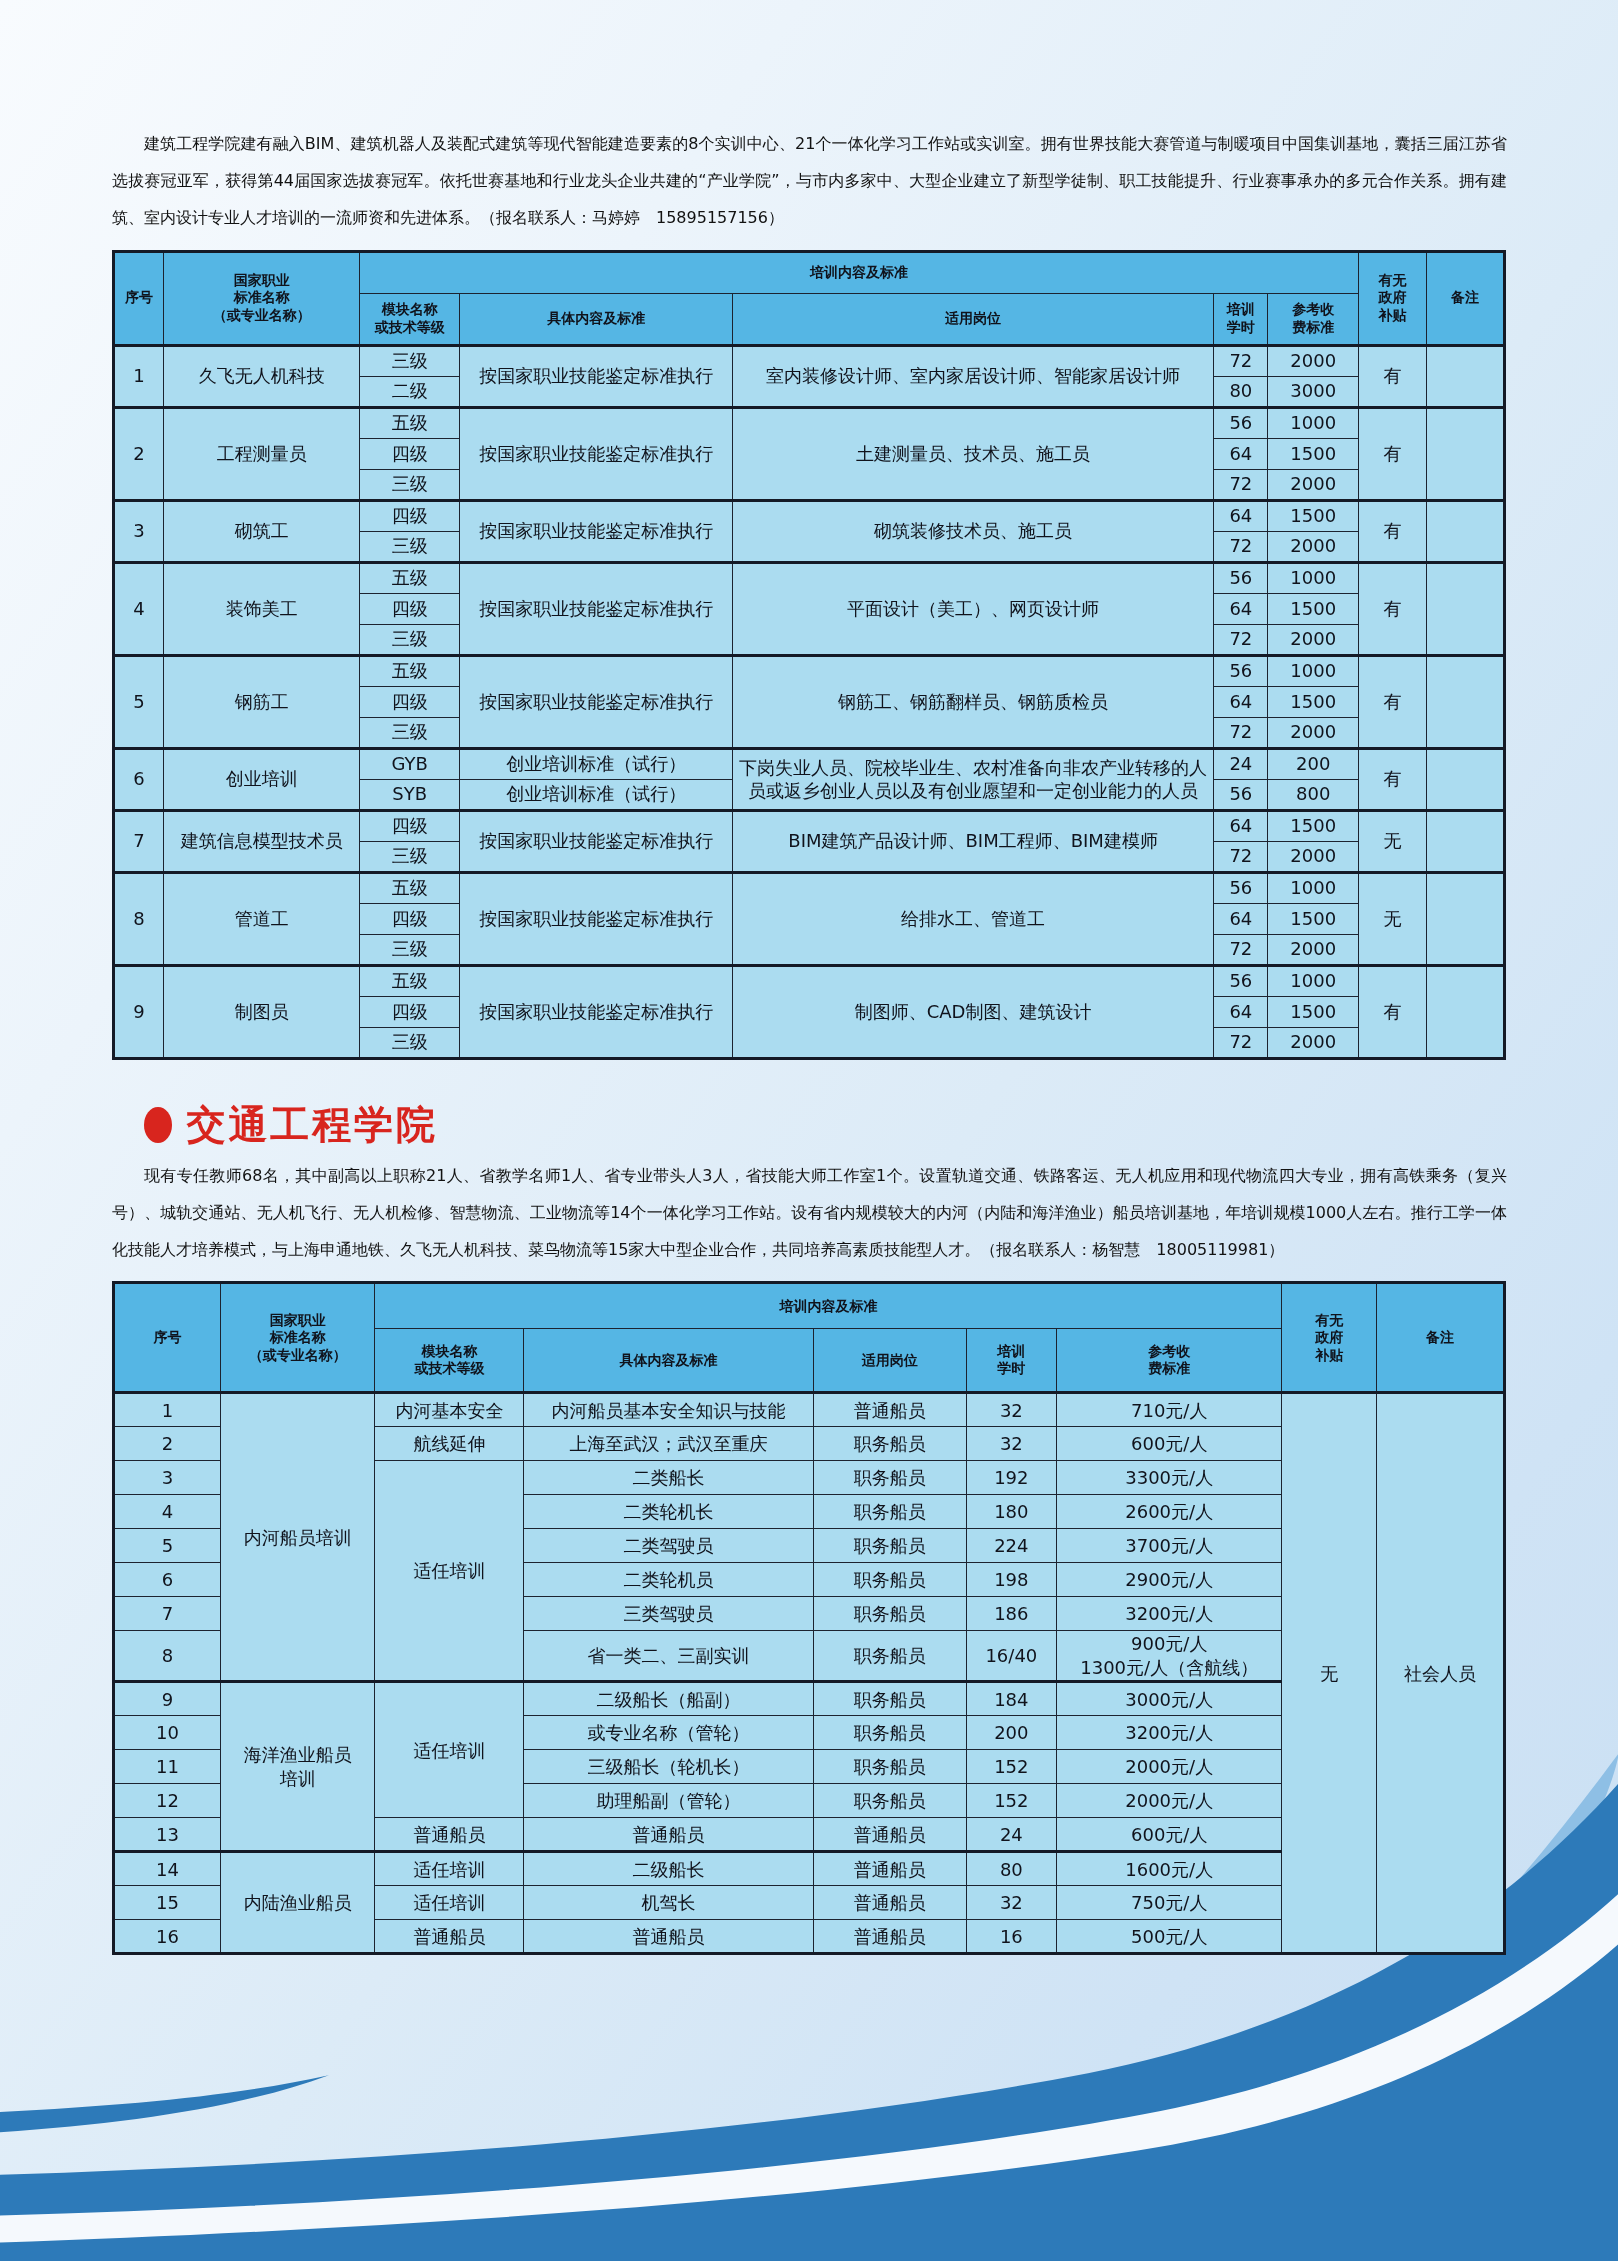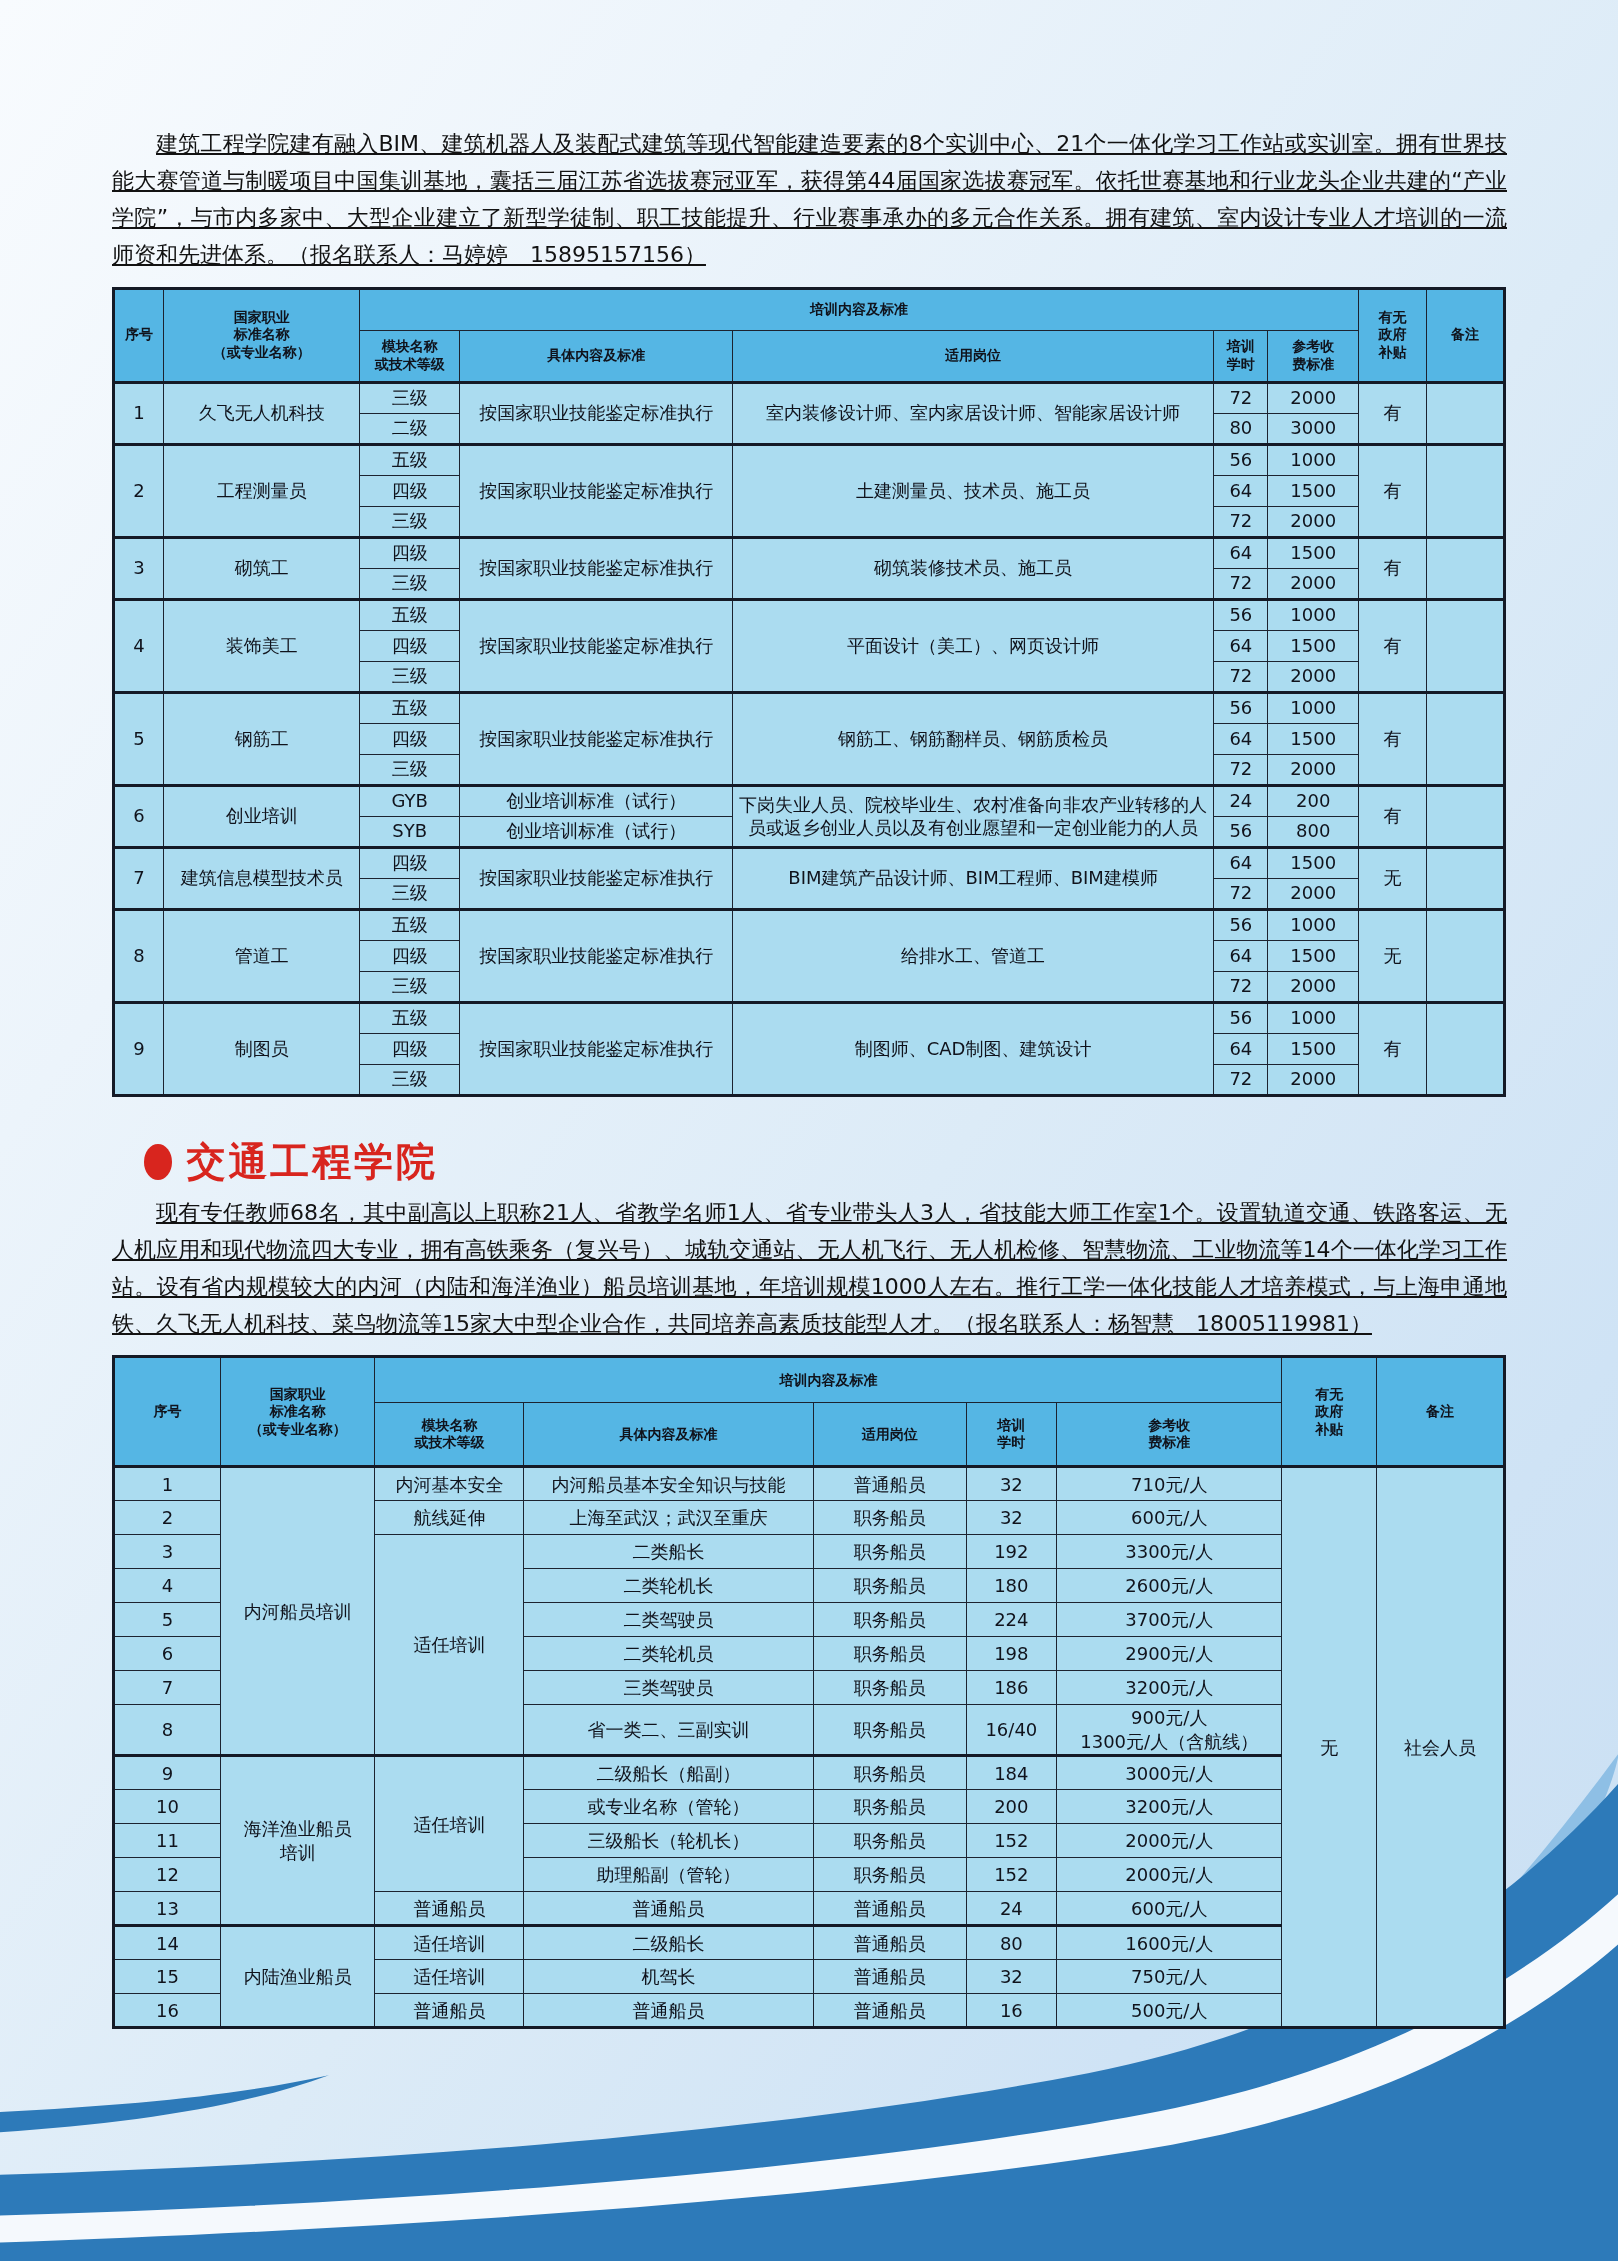--- a/index.html
+++ b/index.html
@@ -6,21 +6,21 @@
   body{font-family:"DejaVu Sans","Liberation Sans",sans-serif;color:#161616;}
   .page{position:relative;width:1619px;height:2261px;overflow:hidden;
         background:linear-gradient(125deg,#f8fbfe 0%,#ecf4fb 25%,#dcebf7 55%,#cfe3f5 80%,#c9dff3 100%);}
   .waves{position:absolute;left:0;bottom:0;width:1619px;height:571px;z-index:0;}
   .content{position:relative;z-index:1;padding:125px 112px 0 112px;}
 
   .sec-title{display:flex;align-items:center;margin:0 0 12.6px 32px;}
   .sec-title .dot{width:28px;height:36px;border-radius:50%;background:#d8251e;margin-right:14.5px;flex:0 0 auto;}
   .sec-title .txt{font-size:39px;font-weight:bold;color:#d8251e;letter-spacing:2.9px;line-height:1;}
 
-  .para{font-size:22px;line-height:37px;text-align:justify;text-indent:2em;margin:0 0 13.5px 0;color:#121212;text-decoration:underline;}
+  .para{font-size:16px;line-height:37px;text-align:justify;text-indent:2em;margin:0 0 13.5px 0;color:#121212;}
 
   table{border-collapse:collapse;width:1394px;table-layout:fixed;background:#abdcf0;
         border:3.9px solid #141a26;margin-bottom:3.9px;}
   th,td{border:1.9px solid #1c2330;text-align:center;vertical-align:middle;
         white-space:pre-line;overflow:hidden;padding:1px 2.9px;box-sizing:border-box;}
   th{background:#55b6e4;font-weight:bold;font-size:14px;line-height:1.25;color:#10131c;}
   td{background:#abdcf0;font-size:18px;line-height:1.3;color:#10131c;}
   tbody tr.g td{border-top:3.9px solid #141a26;}
   thead tr.h2 th{border-bottom:3.4px solid #141a26;}
 

